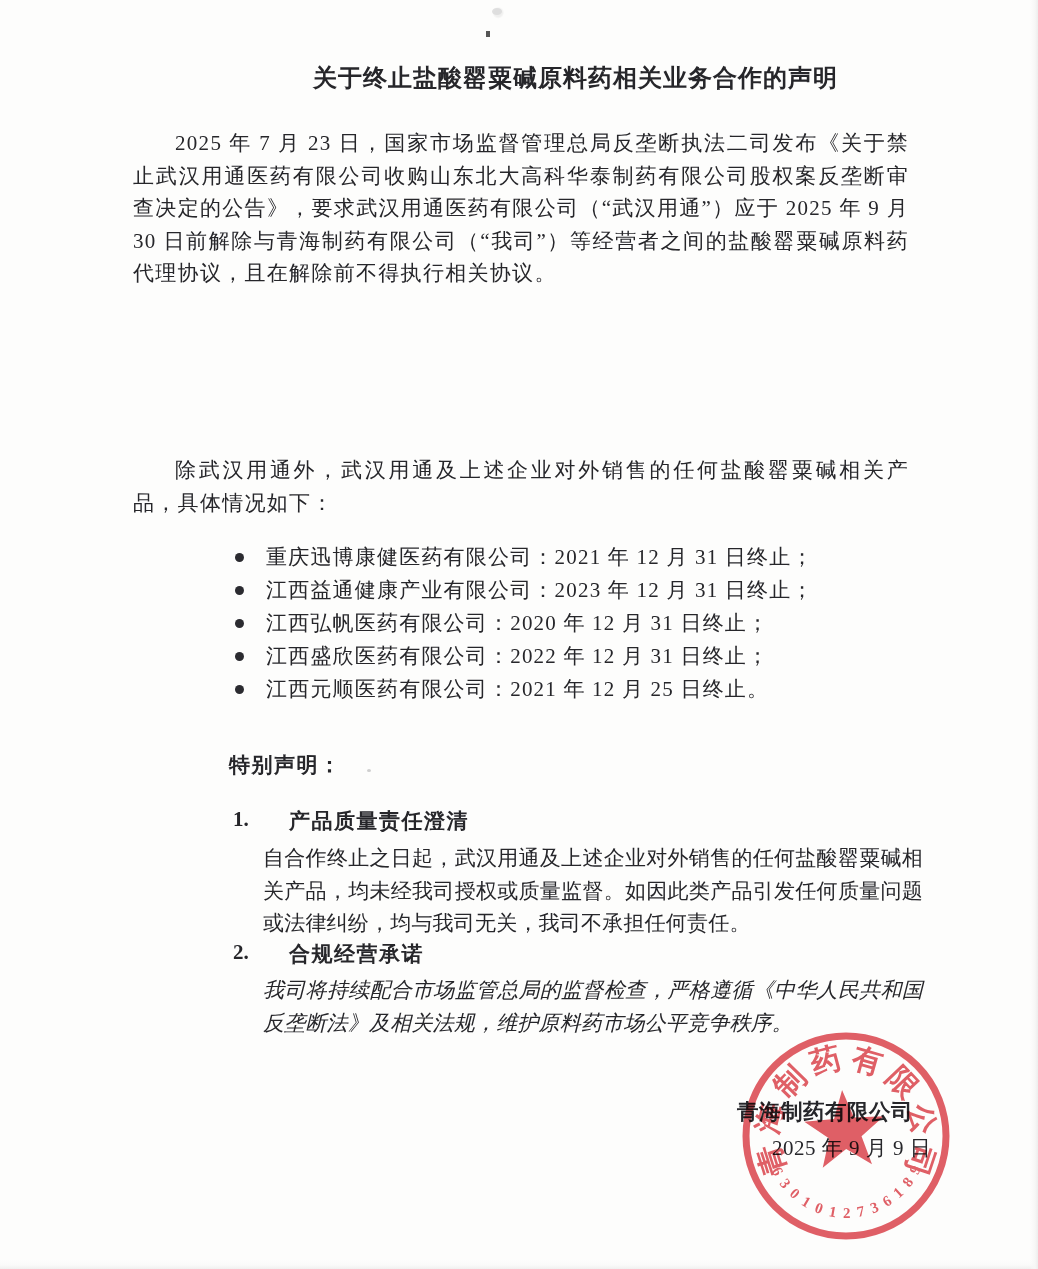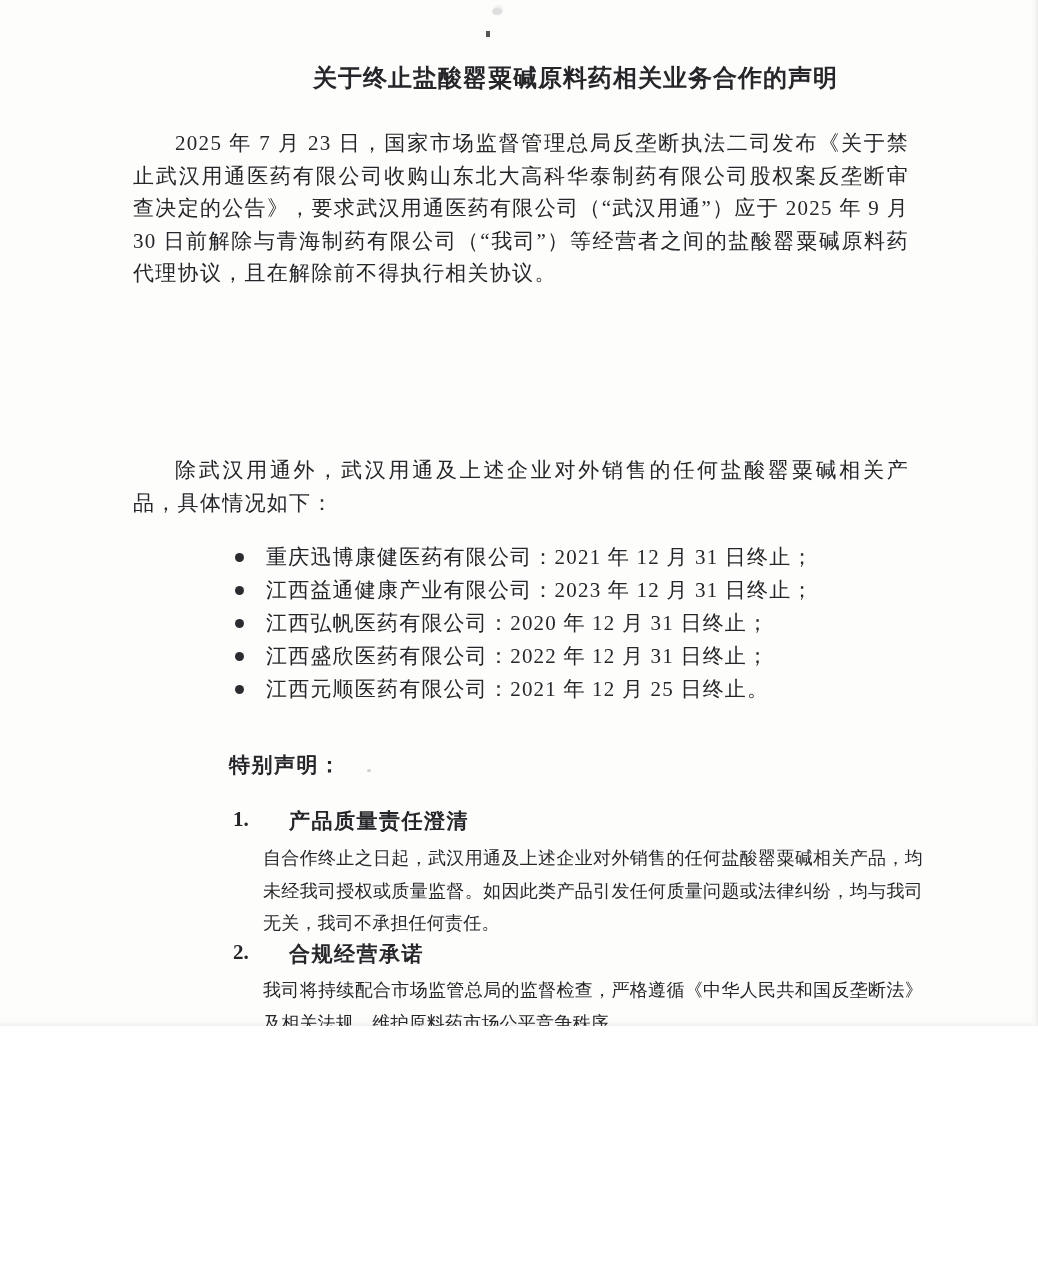--- a/index.html
+++ b/index.html
@@ -1,18 +1,18 @@
 <!DOCTYPE html>
 <html><head>
 <meta charset="utf-8">
 <style>
   html,body{margin:0;padding:0;background:#ffffff;}
   .page{
     position:relative;
-    width:1038px;height:1026px;
+    width:1038px;height:1269px;
     background:
       radial-gradient(circle at 48% 1%, rgba(200,200,200,.25) 0 4px, transparent 6px),
       linear-gradient(to left, #ededec 0, #f7f7f6 3px, transparent 8px),
       linear-gradient(to top, #f0f0ef 0, #fafaf9 4px, transparent 10px),
       #fdfdfc;
     overflow:hidden;
     font-family:"Liberation Serif","DejaVu Serif",serif;
     color:#26262a;
   }
   .abs{position:absolute;}
@@ -42,25 +42,25 @@
   .item-num{
     left:233px;font-size:21px;font-weight:bold;
   }
   .item-heading{
     left:289px;font-size:21px;font-weight:bold;letter-spacing:1.5px;
   }
   .num1,.head1{top:807px;}
   .num2,.head2{top:940px;}
   .item-body{
     left:263px;width:660px;
-    font-size:18px;line-height:32.5px;letter-spacing:.2px;
+    font-size:21px;line-height:32.5px;letter-spacing:.2px;
     text-align:justify;text-justify:inter-ideograph;
   }
   .body1{top:842px;}
-  .body2{top:974px;}
+  .body2{top:974px;font-style:italic;}
   .sig-company{
     left:737px;top:1097px;
     font-size:21.5px;font-weight:bold;letter-spacing:.5px;white-space:nowrap;
   }
   .sig-date{
     left:772px;top:1134px;
     font-size:21px;letter-spacing:.5px;white-space:nowrap;
   }
   .seal-svg{
     left:0;top:0;pointer-events:none;

